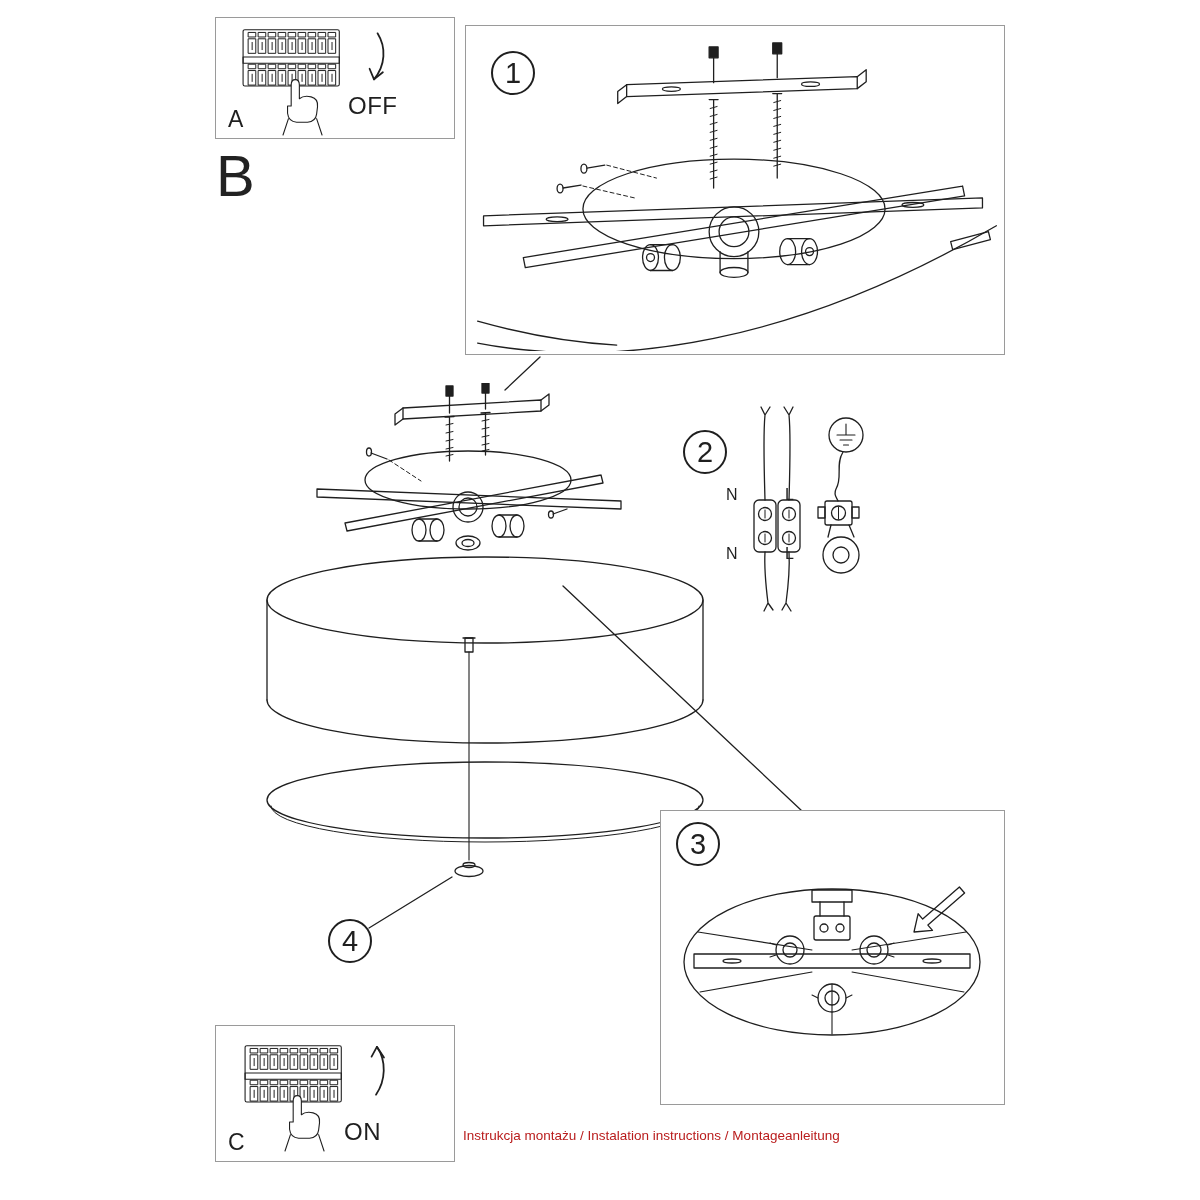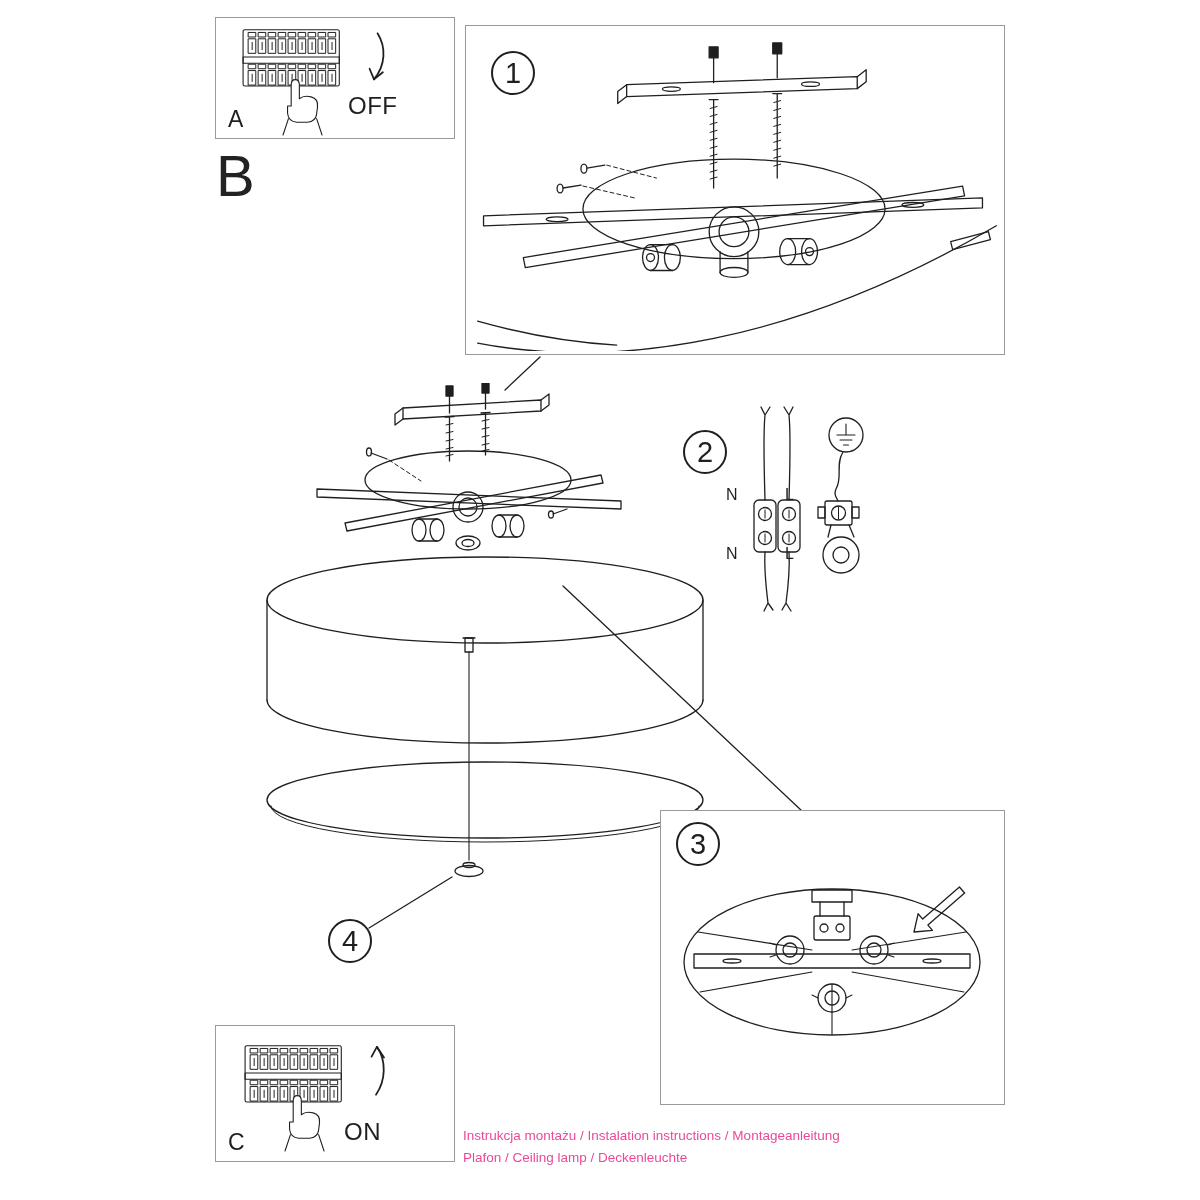--- a/index.html
+++ b/index.html
@@ -42,21 +42,21 @@
     left:216px; top:142px;
     font-size:58px;
     color:#222;
   }
   .wire-label { position:absolute; font-size:16px; }
   .footer {
     position:absolute;
     left:463px; top:1125px;
     font-size:13.5px;
     line-height:22px;
-    color:#ec4899;
+    color:#b91c1c;
   }
   svg { display:block; position:absolute; }
 </style>
 </head>
 <body>
 
 <div class="sheet">
 
   <svg width="0" height="0">
     <defs>
@@ -346,16 +346,15 @@
         <path d="M20 64 C31 48 32 26 21 10"></path>
         <path d="M21 10 L15 21 M21 10 L29 22"></path>
       </g>
     </svg>
     <span class="switch-state" style="left:128px;top:92px">ON</span>
     <span class="corner-letter">C</span>
   </div>
 
   <div class="footer">
     <div>Instrukcja montażu / Instalation instructions / Montageanleitung</div>
-    <div>Plafon / Ceiling lamp / Deckenleuchte</div>
   </div>
 
 </div>
 
 </body></html>

